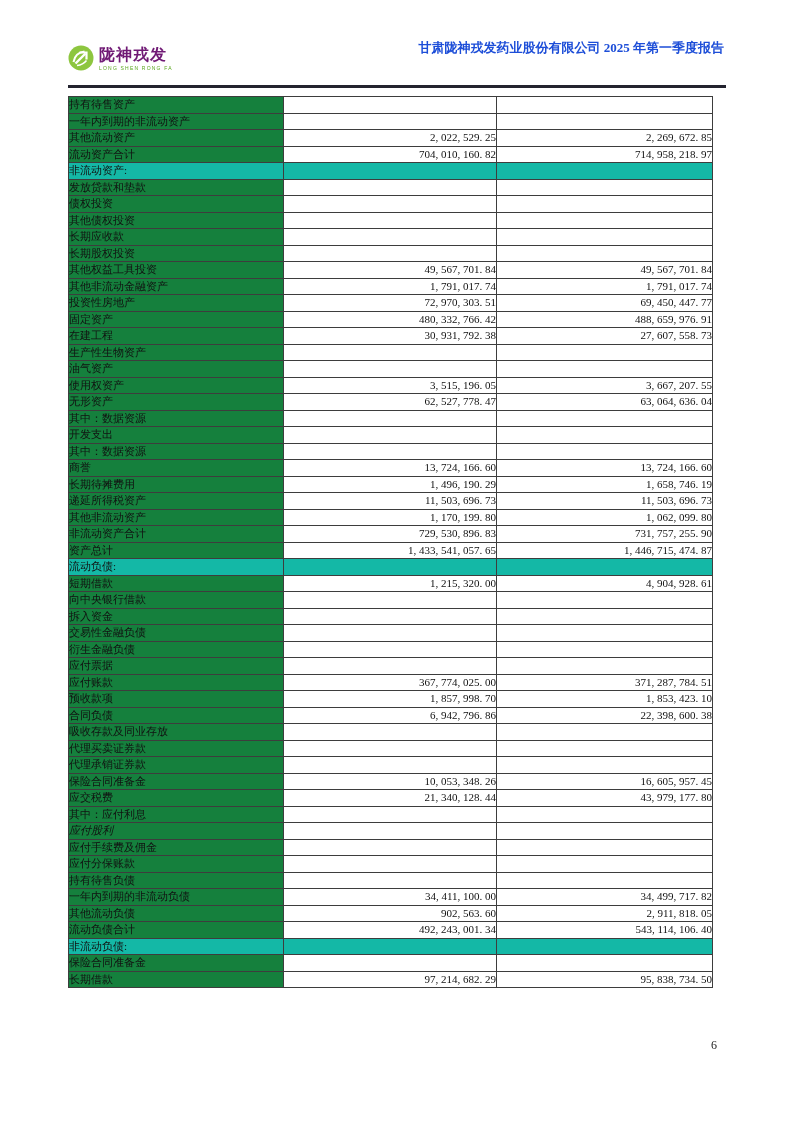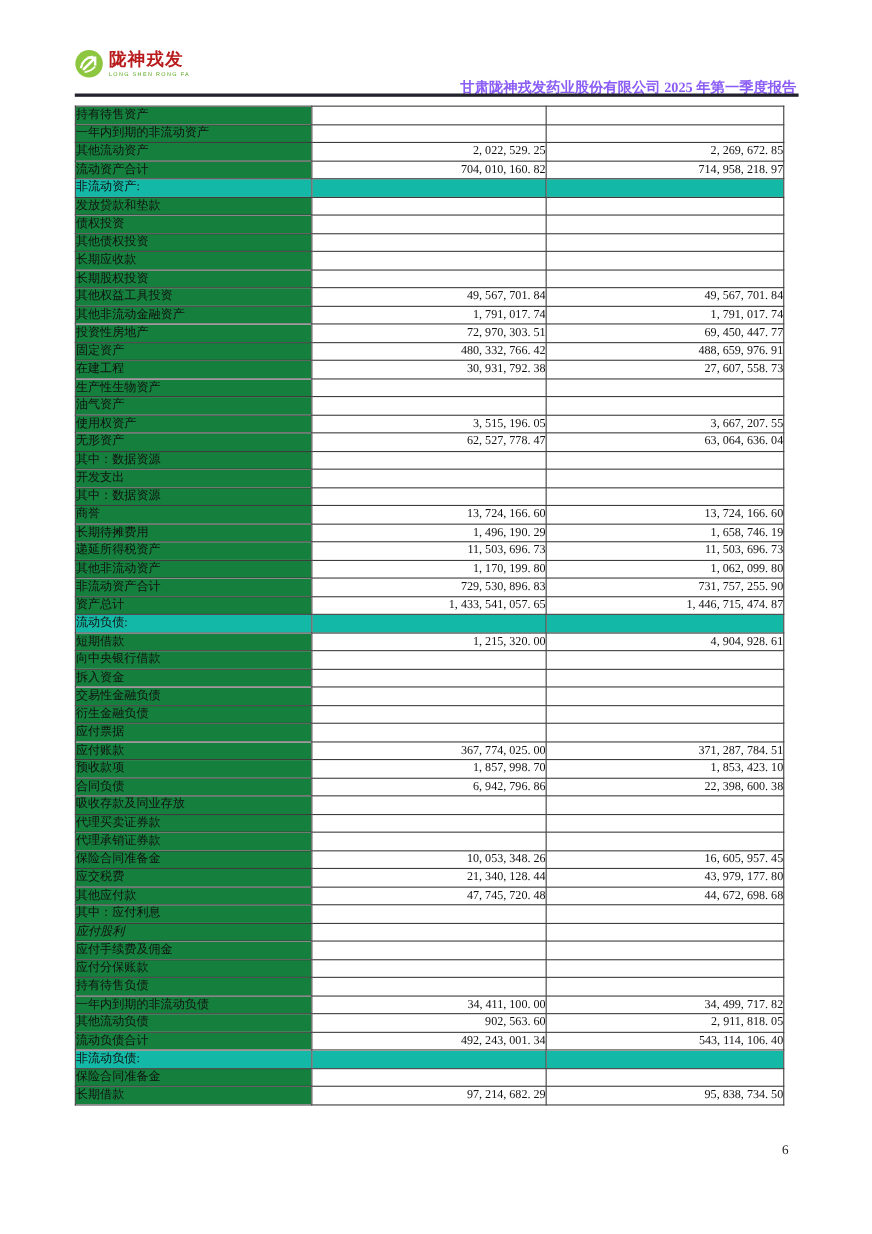--- a/index.html
+++ b/index.html
@@ -3,23 +3,23 @@
 <meta charset="utf-8">
 <style>
   html,body{margin:0;padding:0;background:#ffffff;}
   body{width:793px;height:1122px;font-family:"Liberation Serif","DejaVu Serif",serif;color:#111;}
   .page{position:relative;width:793px;height:1122px;background:#fff;overflow:hidden;}
 
   
   .logo{position:absolute;left:68px;top:45px;display:flex;align-items:flex-start;gap:5px;}
   .logo svg{display:block;}
   .logo-text{display:flex;flex-direction:column;line-height:1;}
-  .logo-cn{font-family:"Liberation Sans","DejaVu Sans",sans-serif;font-weight:bold;font-size:16px;color:#b91c1c;letter-spacing:1px;margin-top:2px;}
+  .logo-cn{font-family:"Liberation Sans","DejaVu Sans",sans-serif;font-weight:bold;font-size:16px;color:#701a75;letter-spacing:1px;margin-top:2px;}
   .logo-en{font-family:"Liberation Sans","DejaVu Sans",sans-serif;font-size:5px;color:#5aa71e;letter-spacing:1.2px;margin-top:3px;}
-  .report-title{position:absolute;top:71px;right:69px;font-size:13px;font-weight:bold;color:#8b5cf6;white-space:nowrap;}
+  .report-title{position:absolute;top:39px;right:69px;font-size:13px;font-weight:bold;color:#1d4ed8;white-space:nowrap;}
   .header-rule{position:absolute;left:68px;top:85px;width:658px;height:2.5px;background:#23232f;}
 
   
   table.bs{position:absolute;left:68px;top:96px;width:644px;border-collapse:collapse;table-layout:fixed;}
   table.bs td{border:1px solid #3d3d3d;height:15.5px;line-height:15.5px;font-size:11px;padding:0;white-space:nowrap;overflow:hidden;color:#111;}
   td.label{background:#15803d;}
   td.val{text-align:right;padding-right:9px;background:#ffffff;}
   tr.section td{background:#14b8a6;}
   .ind0{padding-left:6px;margin-left:11px;}
   .ind1{padding-left:16px;}
@@ -268,25 +268,20 @@
           <td class="label ind1">保险合同准备金</td>
           <td class="val">10, 053, 348. 26</td>
           <td class="val">16, 605, 957. 45</td>
         </tr>
         <tr>
           <td class="label ind1">应交税费</td>
           <td class="val">21, 340, 128. 44</td>
           <td class="val">43, 979, 177. 80</td>
         </tr>
         <tr>
-          <td class="label ind1">其他应付款</td>
-          <td class="val">47, 745, 720. 48</td>
-          <td class="val">44, 672, 698. 68</td>
-        </tr>
-        <tr>
           <td class="label ind2">其中：应付利息</td>
           <td class="val"></td>
           <td class="val"></td>
         </tr>
         <tr>
           <td class="label ind3">应付股利</td>
           <td class="val"></td>
           <td class="val"></td>
         </tr>
         <tr>

